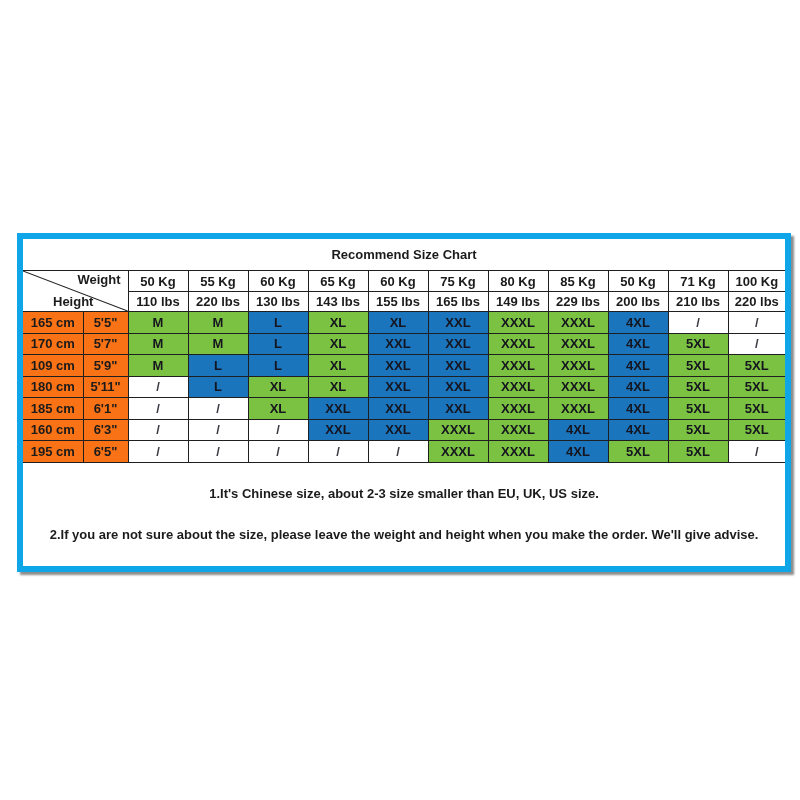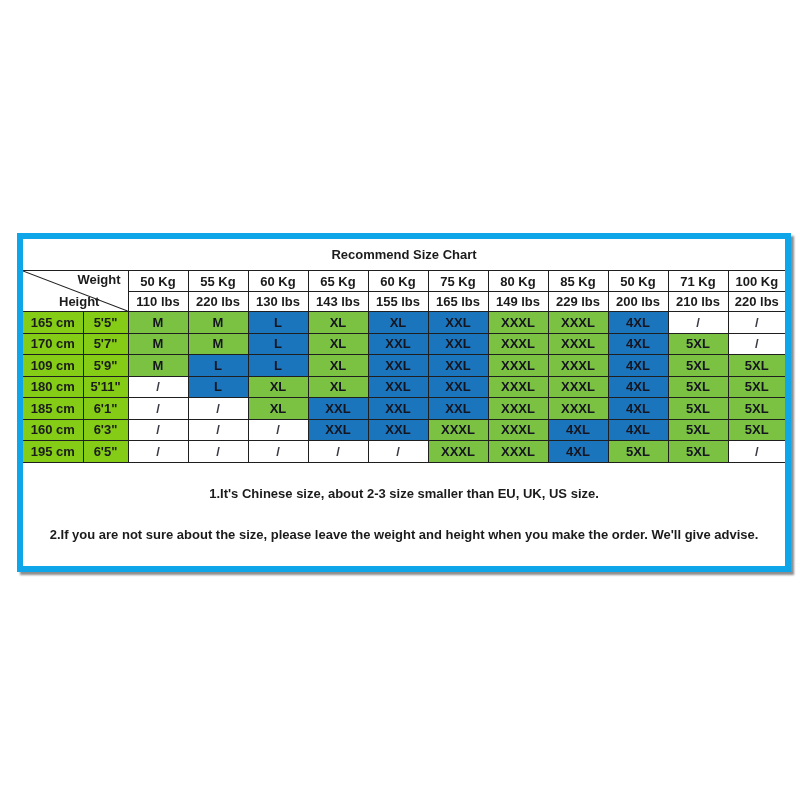--- a/index.html
+++ b/index.html
@@ -56,25 +56,25 @@
     width: 100%; height: 100%;
     display: block;
   }
   .corner .w-label {
     position: absolute;
     top: 1px; right: 7px;
     font-size: 13px;
   }
   .corner .h-label {
     position: absolute;
-    bottom: 2px; left: 36px;
+    bottom: 2px; left: 30px;
     font-size: 13px;
   }
   tbody td { height: 20.5px; font-size: 12.5px; }
-  tbody td.hcm, tbody td.hft { font-size: 13px; background: #84cc16; }
+  tbody td.hcm, tbody td.hft { font-size: 13px; background: #f97316; }
   tbody td.size-cell { color: #15151f; }
   tbody td.empty-cell { color: #3c3c46; }
   td.notes-cell {
     height: 103px;
     text-align: left;
     vertical-align: top;
     padding: 21px 4px 0 3px;
     font-size: 13.5px;
     color: #1e1e1e;
     white-space: normal;

